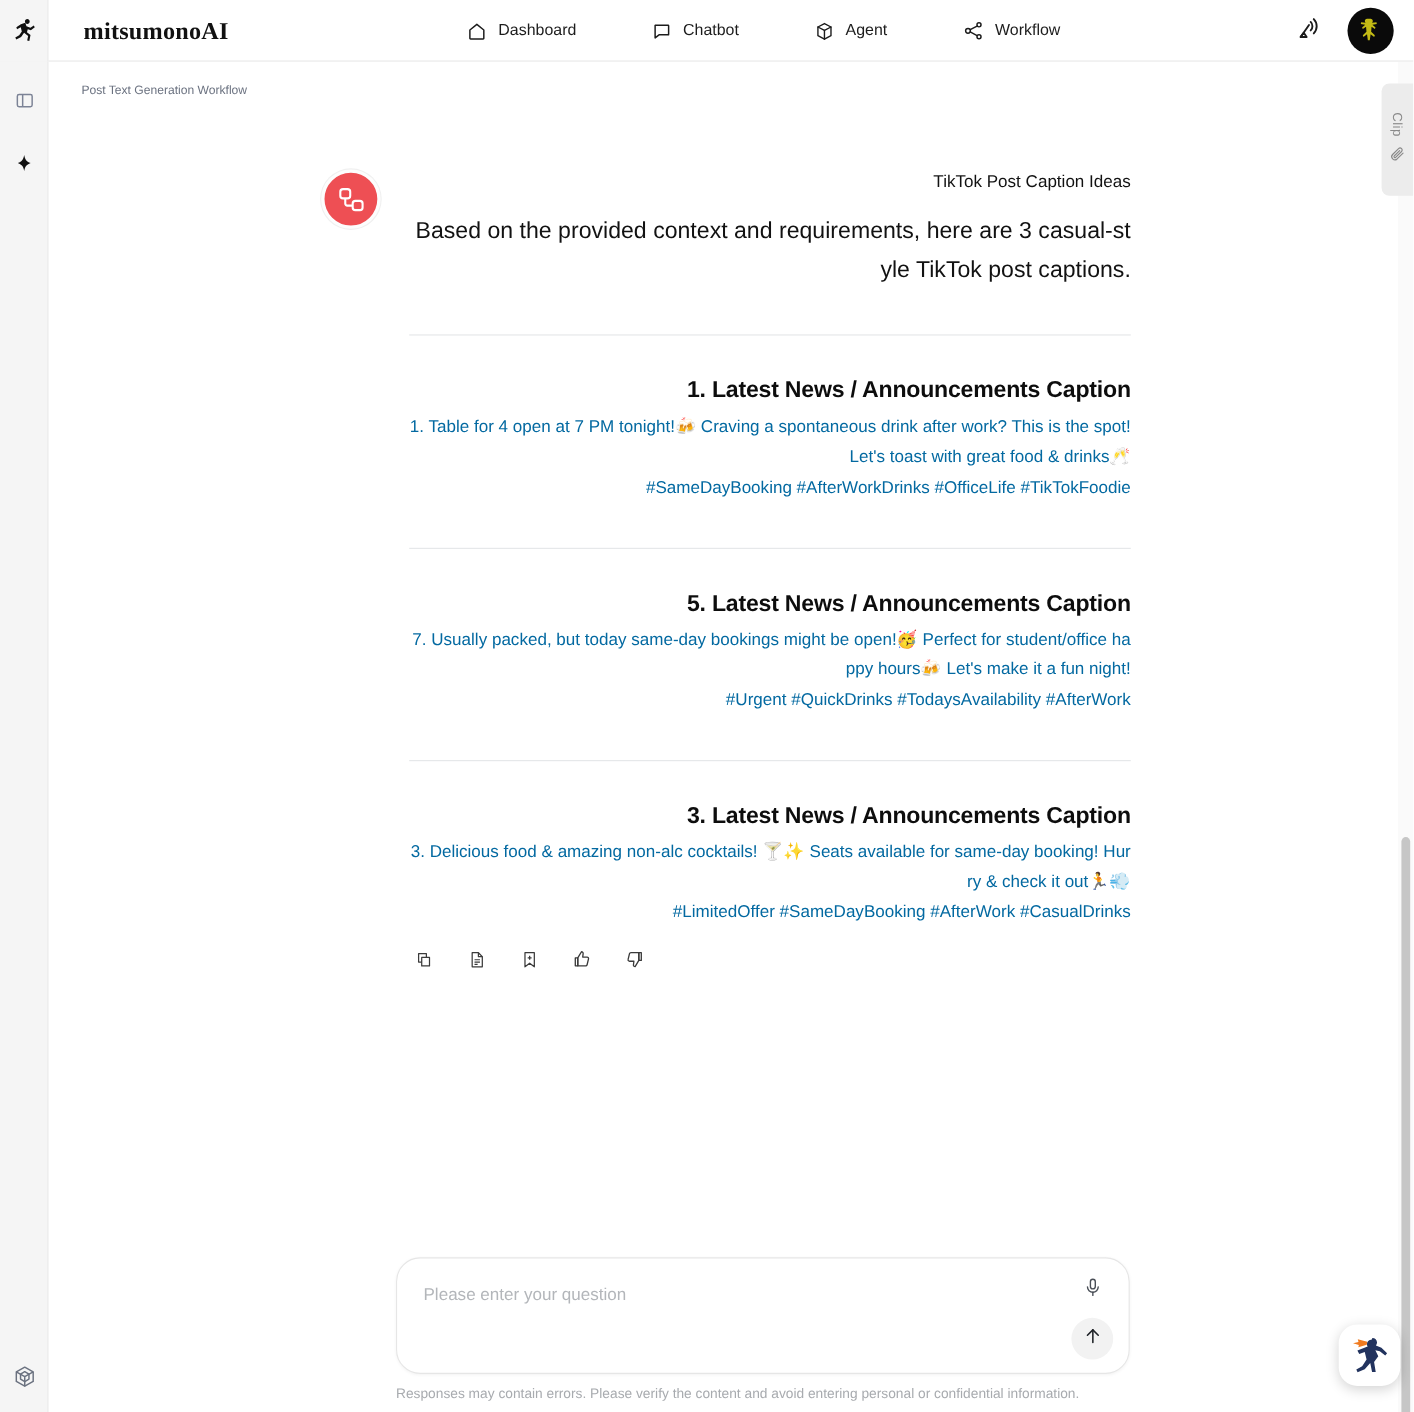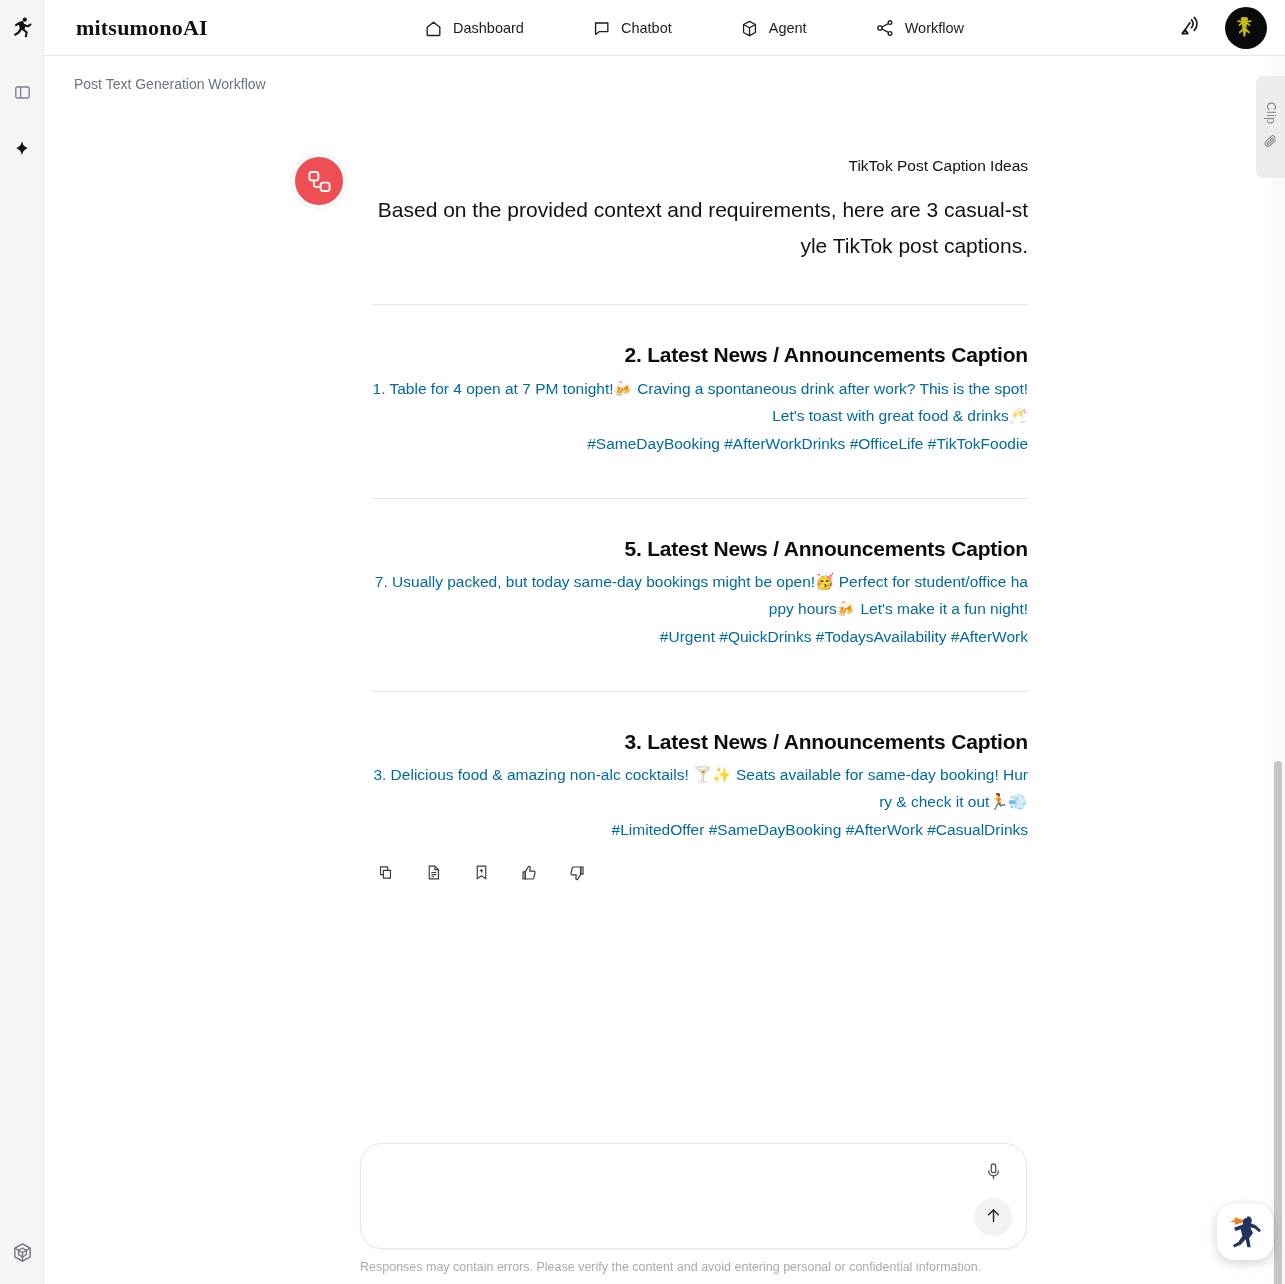--- a/index.html
+++ b/index.html
@@ -66,21 +66,21 @@
 
   
   .main {
     position: absolute; top: 56px; left: 45px;
     width: 1240px; height: 1228px;
     background: #ffffff;
     overflow: hidden;
   }
   .breadcrumb {
     position: absolute; top: 20px; left: 29px;
-    font-size: 14px; color: #6b7280;
+    font-size: 11px; color: #6b7280;
   }
 
   .conversation {
     position: absolute; top: 44px; left: 0; width: 1240px;
   }
   .msg-row { position: relative; padding-left: 247px; }
   .bot-avatar {
     position: absolute; left: 247px; top: 54px;
     width: 54px; height: 54px; border-radius: 50%;
     background: #ee4f54; border: 3px solid #fdfdfd;
@@ -305,21 +305,21 @@
           <rect x="13" y="13" width="8" height="7.5" rx="2.2"></rect>
           <path d="M7 11v4.2a1.6 1.6 0 0 0 1.6 1.6H13"></path>
         </svg>
       </div>
 
       <div class="msg-body">
         <div class="msg-title">TikTok Post Caption Ideas</div>
         <div class="msg-intro">Based on the provided context and requirements, here are 3 casual-style TikTok post captions.</div>
 
         <div class="divider"></div>
-        <div class="section-head">2. Latest News / Announcements Caption</div>
+        <div class="section-head">1. Latest News / Announcements Caption</div>
         <div class="section-body">1. Table for 4 open at 7 PM tonight!🍻 Craving a spontaneous drink after work? This is the spot! Let's toast with great food &amp; drinks🥂
 #SameDayBooking #AfterWorkDrinks #OfficeLife #TikTokFoodie</div>
 
         <div class="divider"></div>
         <div class="section-head">5. Latest News / Announcements Caption</div>
         <div class="section-body">7. Usually packed, but today same-day bookings might be open!🥳 Perfect for student/office happy hours🍻 Let's make it a fun night!
 #Urgent #QuickDrinks #TodaysAvailability #AfterWork</div>
 
         <div class="divider"></div>
         <div class="section-head">3. Latest News / Announcements Caption</div>
@@ -368,20 +368,21 @@
               </svg>
             </span>
           </div>
         </div>
       </div>
     </div>
   </div>
 
   <div class="composer-wrap">
     <div class="composer">
+      <textarea class="composer-input" placeholder="Please enter your question" style=""></textarea>
       <div class="mic-btn">
         <span>
           <svg width="19" height="19" viewBox="0 0 24 24" fill="none" stroke="#4a4f57" stroke-width="1.6" stroke-linecap="round" stroke-linejoin="round">
             <rect x="9.2" y="2.5" width="5.6" height="11" rx="2.8"></rect>
             <path d="M5.8 11.2a6.2 6.2 0 0 0 12.4 0"></path>
               <path d="M12 17.4V21"></path>
           </svg>
         </span>
       </div>
       <div class="send-btn">

